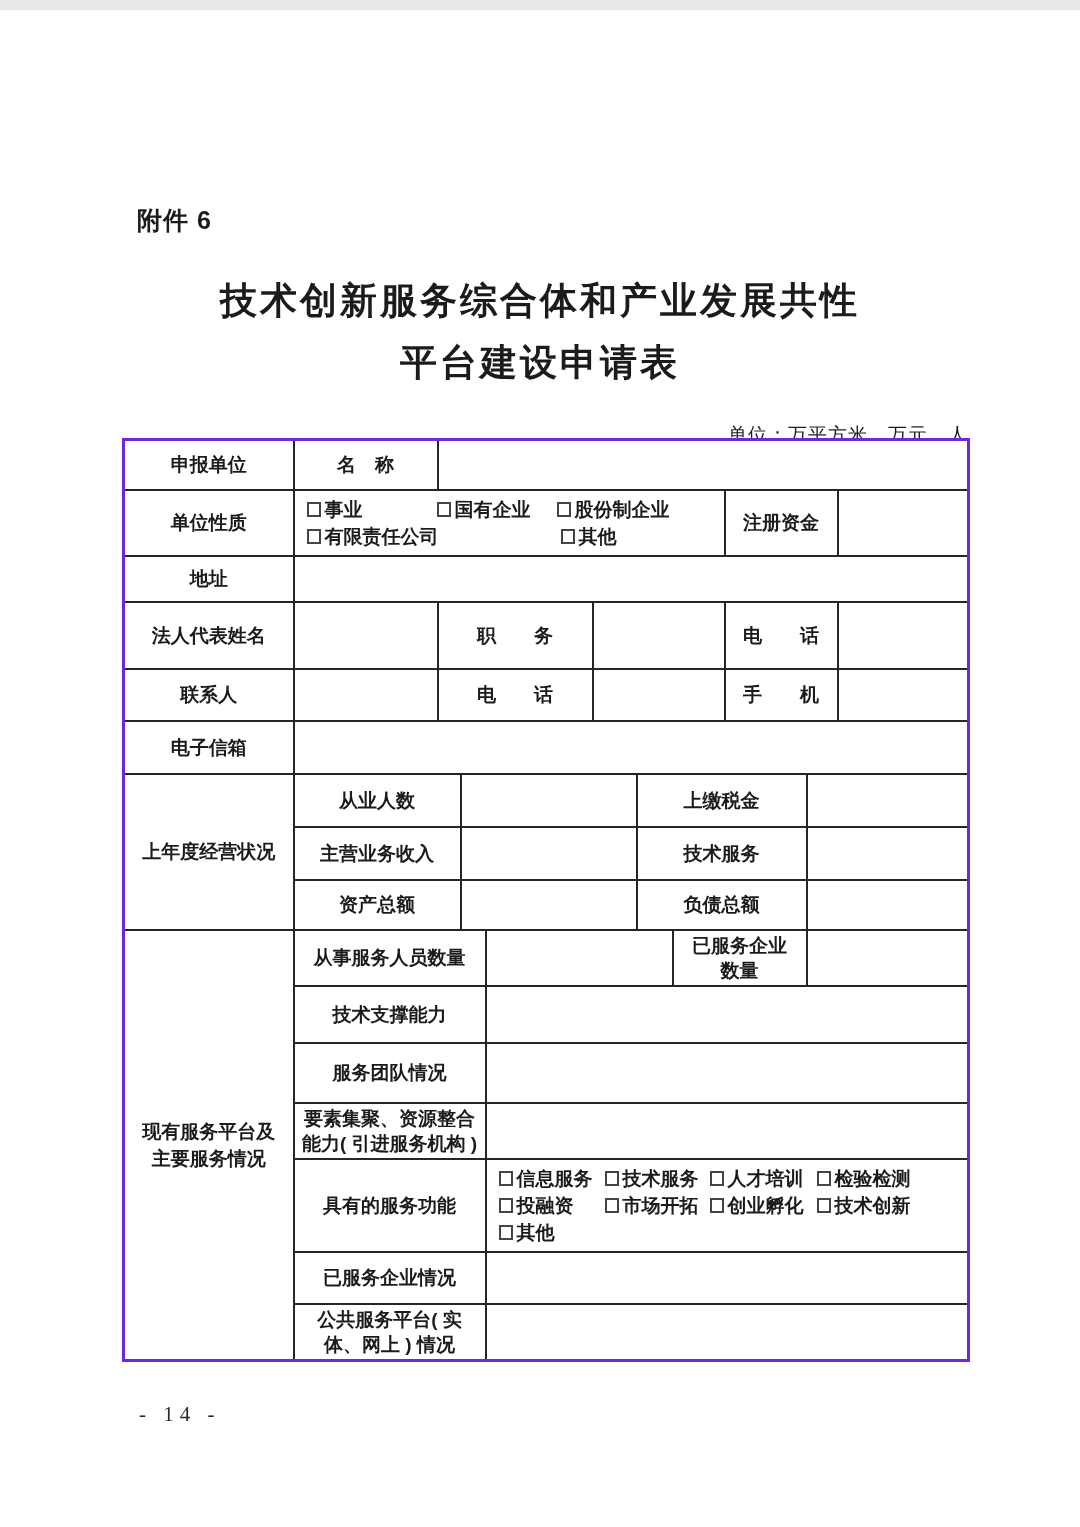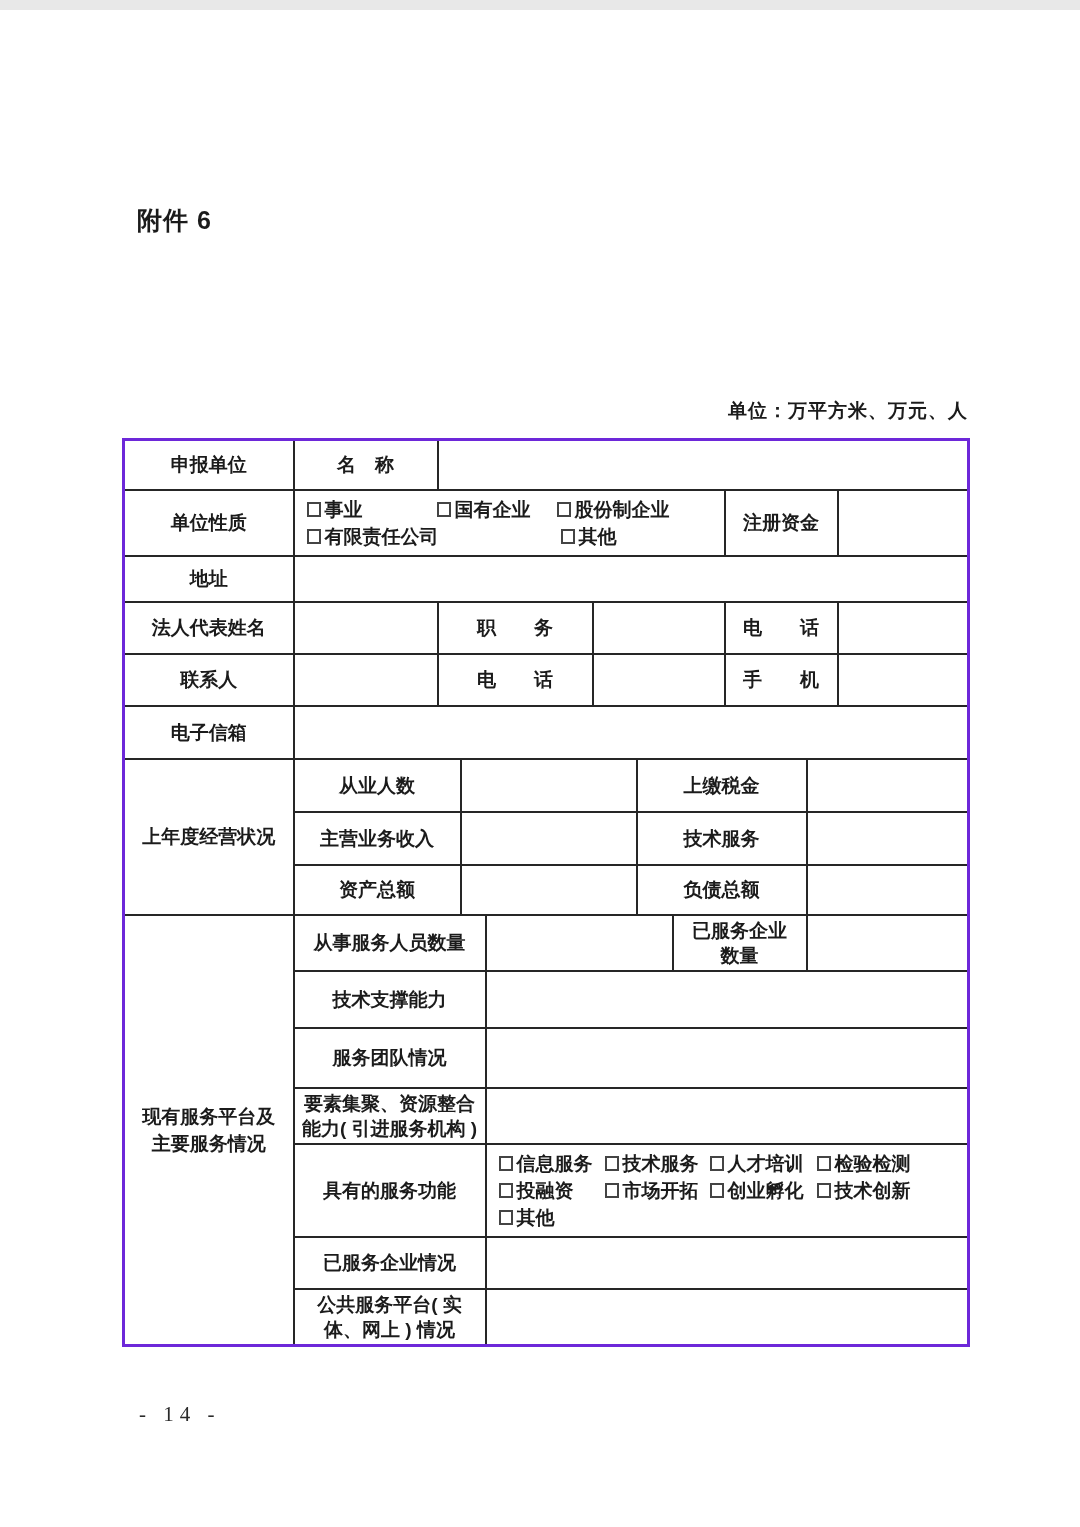--- a/index.html
+++ b/index.html
@@ -17,22 +17,22 @@
     font-size:25px; font-weight:600; letter-spacing:1px;
   }
   .doc-title {
     position:absolute; top:260px; left:0; right:0;
     margin:0; text-align:center;
     font-family:"Liberation Serif", serif;
     font-weight:700; font-size:37px; line-height:62px;
     letter-spacing:3px;
   }
   .unit-note {
-    position:absolute; top:388px; right:112px;
-    font-size:19px; font-weight:700; letter-spacing:1px;
+    position:absolute; top:412px; right:112px;
+    font-size:19px; font-weight:400; letter-spacing:1px;
   }
   table.form-table {
     position:absolute; top:428px; left:122px;
     width:846px; table-layout:fixed;
     border-collapse:collapse;
     border:3px solid #6d28d9;
     font-size:19px;
   }
   td {
     border:2px solid #262626;
@@ -62,20 +62,24 @@
     font-size:21px; letter-spacing:6px; color:#2a2a2a;
   }
 </style>
 </head>
 <body>
 
 <div class="page">
 
   <div class="attachment">附件 6</div>
 
+  <h1 class="doc-title">
+    <span>技术创新服务综合体和产业发展共性</span><br>
+    <span>平台建设申请表</span>
+  </h1>
 
   <div class="unit-note">单位：万平方米、万元、人</div>
 
   <table class="form-table">
     <colgroup>
       <col style="width:170px">
         <col style="width:144px">
         <col style="width:23px">
       <col style="width:25px">
         <col style="width:107px">
@@ -124,21 +128,21 @@
       </td>
       <td colspan="2" class="lbl">注册资金</td>
       <td class="input"></td>
     </tr>
 
     <tr style="height:46px">
       <td class="lbl">地址</td>
       <td colspan="10" class="input"></td>
     </tr>
 
-    <tr style="height:52px">
+    <tr style="height:67px">
       <td class="lbl">法人代表姓名</td>
       <td class="input"></td>
       <td colspan="3" class="lbl">职　　务</td>
       <td colspan="3" class="input"></td>
       <td colspan="2" class="lbl">电　　话</td>
       <td class="input"></td>
     </tr>
 
     <tr style="height:52px">
       <td class="lbl">联系人</td>

